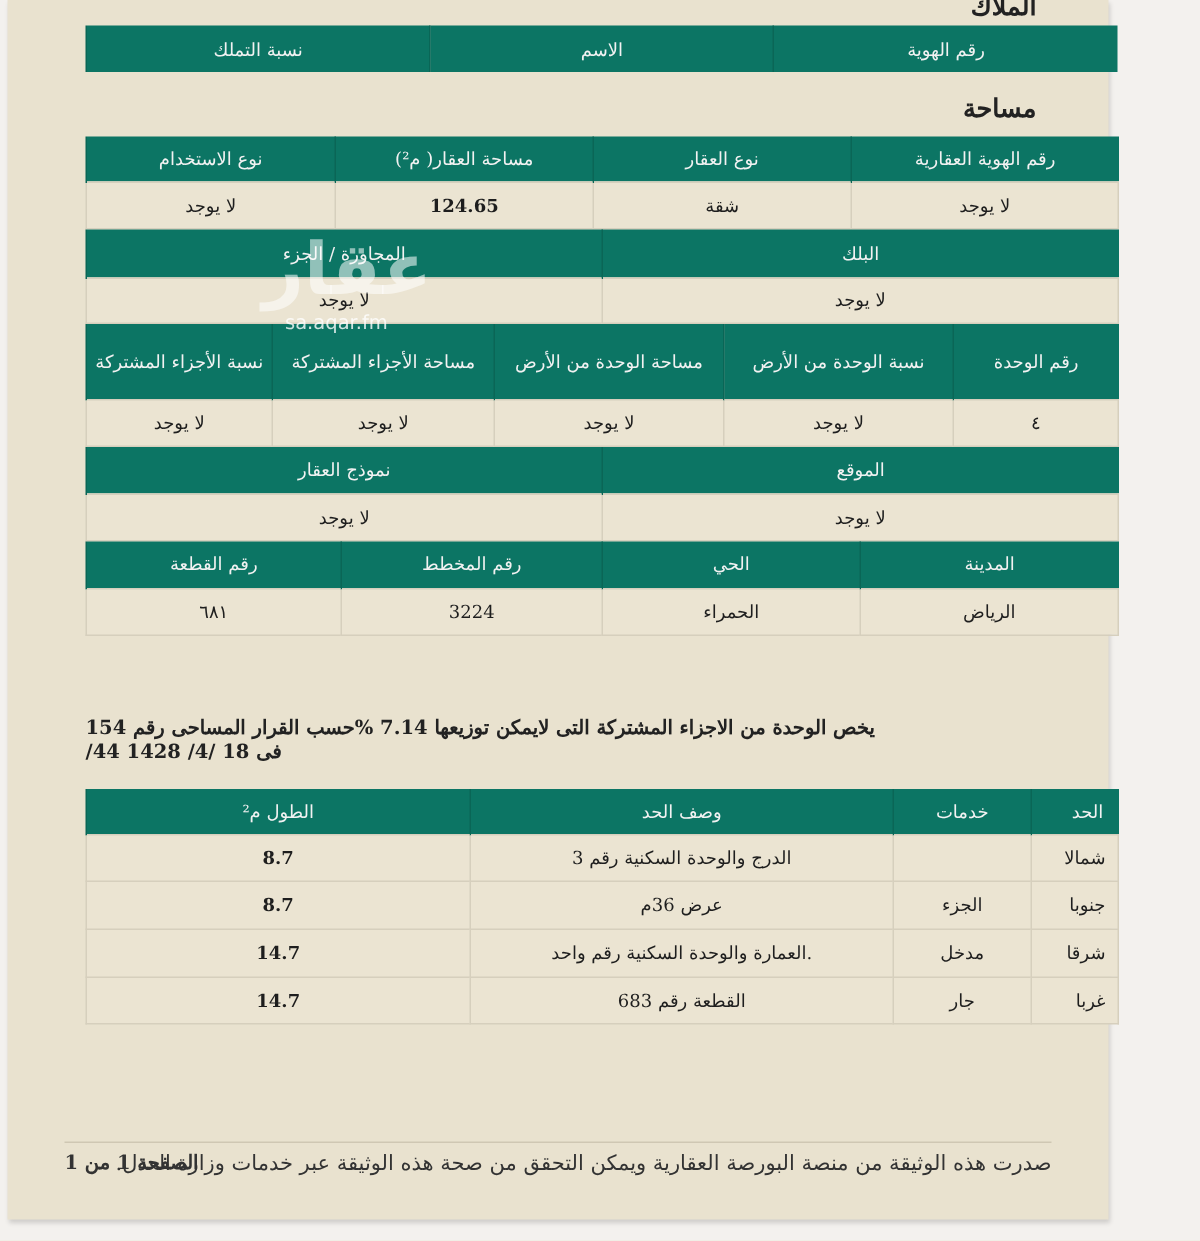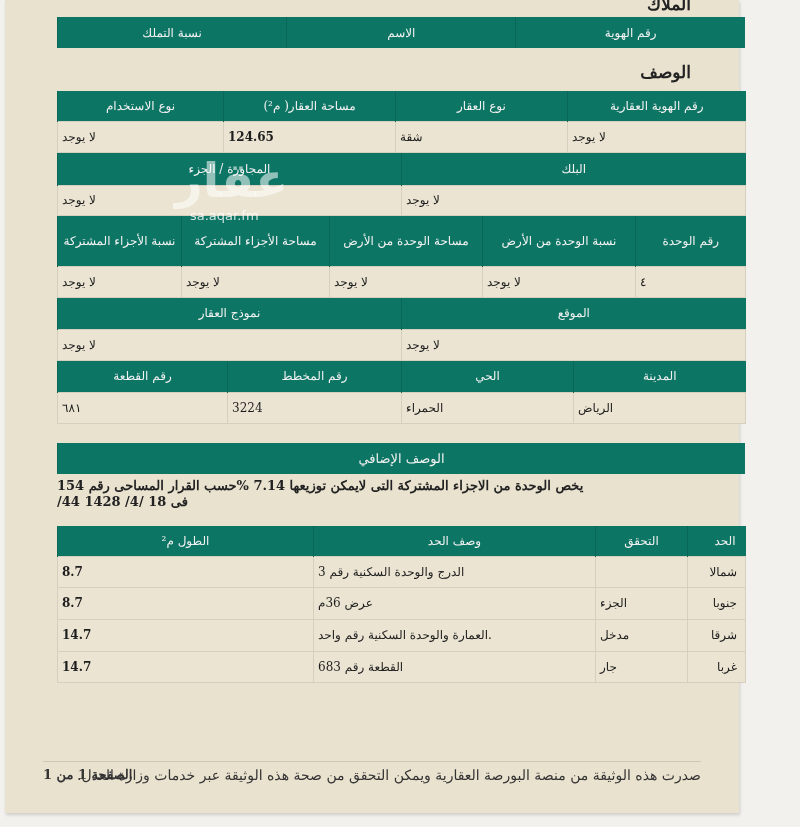--- a/index.html
+++ b/index.html
@@ -42,21 +42,21 @@
       font-size: 12px;
       text-align: center;
       border-left: 1px solid #0a6656;
       padding: 0 4px;
       line-height: 14px;
     }
     .tbl td {
       background: #ebe4d2;
       color: #1e1e1e;
       font-size: 12px;
-      text-align: left;
+      text-align: center;
       border: 1px solid #d6cfbd;
       padding: 0 4px;
     }
     .tbl td.num { font-weight: bold; }
     .tbl td.right { text-align: right; padding-right: 8px; }
     .desc-text {
       position: absolute;
       left: 52px;
       width: 688px;
       top: 478px;
@@ -125,21 +125,21 @@
   <table class="tbl" style="top:17px;">
     <tbody>
         <tr style="height:31px;">
       <th>رقم الهوية</th>
       <th>الاسم</th>
       <th>نسبة التملك</th>
     </tr>
   </tbody>
     </table>
 
-  <div class="section-title" style="top:62px;">الوصف</div>
+  <div class="section-title" style="top:62px;">مساحة</div>
 
   <table class="tbl" style="top:91px;">
     <colgroup>
         <col style="width:178px">
         <col style="width:172px">
         <col style="width:172px">
         <col style="width:166px">
       </colgroup>
     <tbody>
         <tr style="height:30px;">
@@ -233,43 +233,36 @@
     </tr>
     <tr style="height:31px;">
       <td>الرياض</td>
       <td>الحمراء</td>
       <td>3224</td>
       <td>٦٨١</td>
     </tr>
   </tbody>
     </table>
 
-  <table class="tbl" style="top:443px;">
-    <tbody>
-        <tr style="height:31px;">
-      <th style="font-size:13px;">الوصف الإضافي</th>
-    </tr>
-  </tbody>
-    </table>
   <div class="desc-text">
     <div>يخص الوحدة من الاجزاء المشتركة التى لايمكن توزيعها 7.14 %حسب القرار المساحى رقم 154</div>
     <div>فى 18 /4/ 1428 44/</div>
   </div>
 
   <table class="tbl" style="top:526px;">
     <colgroup>
         <col style="width:58px">
         <col style="width:92px">
         <col style="width:282px">
         <col style="width:256px">
       </colgroup>
     <tbody>
         <tr style="height:30px;">
       <th class="right" style="text-align:right;padding-right:10px;">الحد</th>
-      <th>التحقق</th>
+      <th>خدمات</th>
       <th>وصف الحد</th>
       <th>الطول م²</th>
     </tr>
     <tr style="height:31px;">
       <td class="right">شمالا</td>
       <td></td>
       <td>الدرج والوحدة السكنية رقم 3</td>
       <td class="num">8.7</td>
     </tr>
     <tr style="height:32px;">

